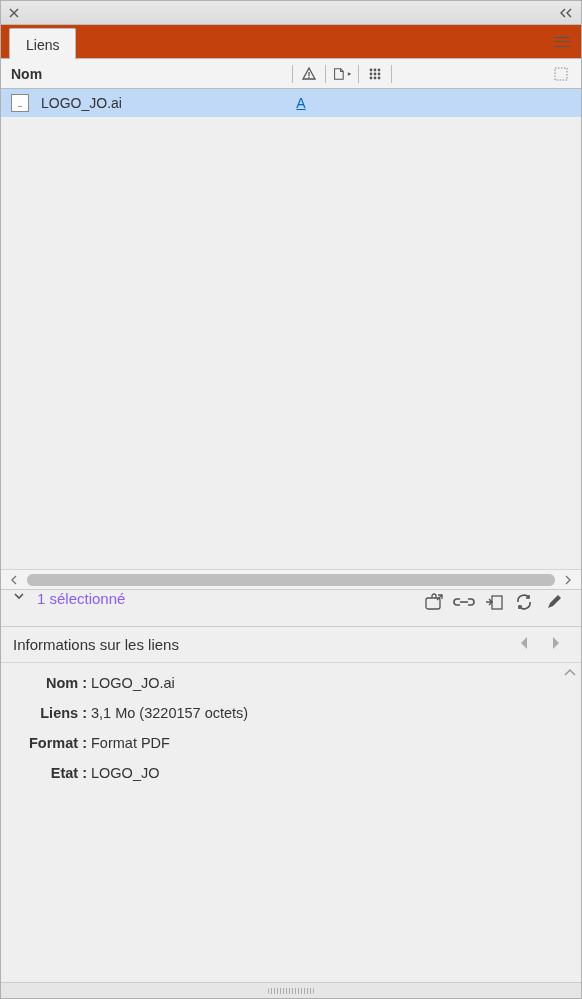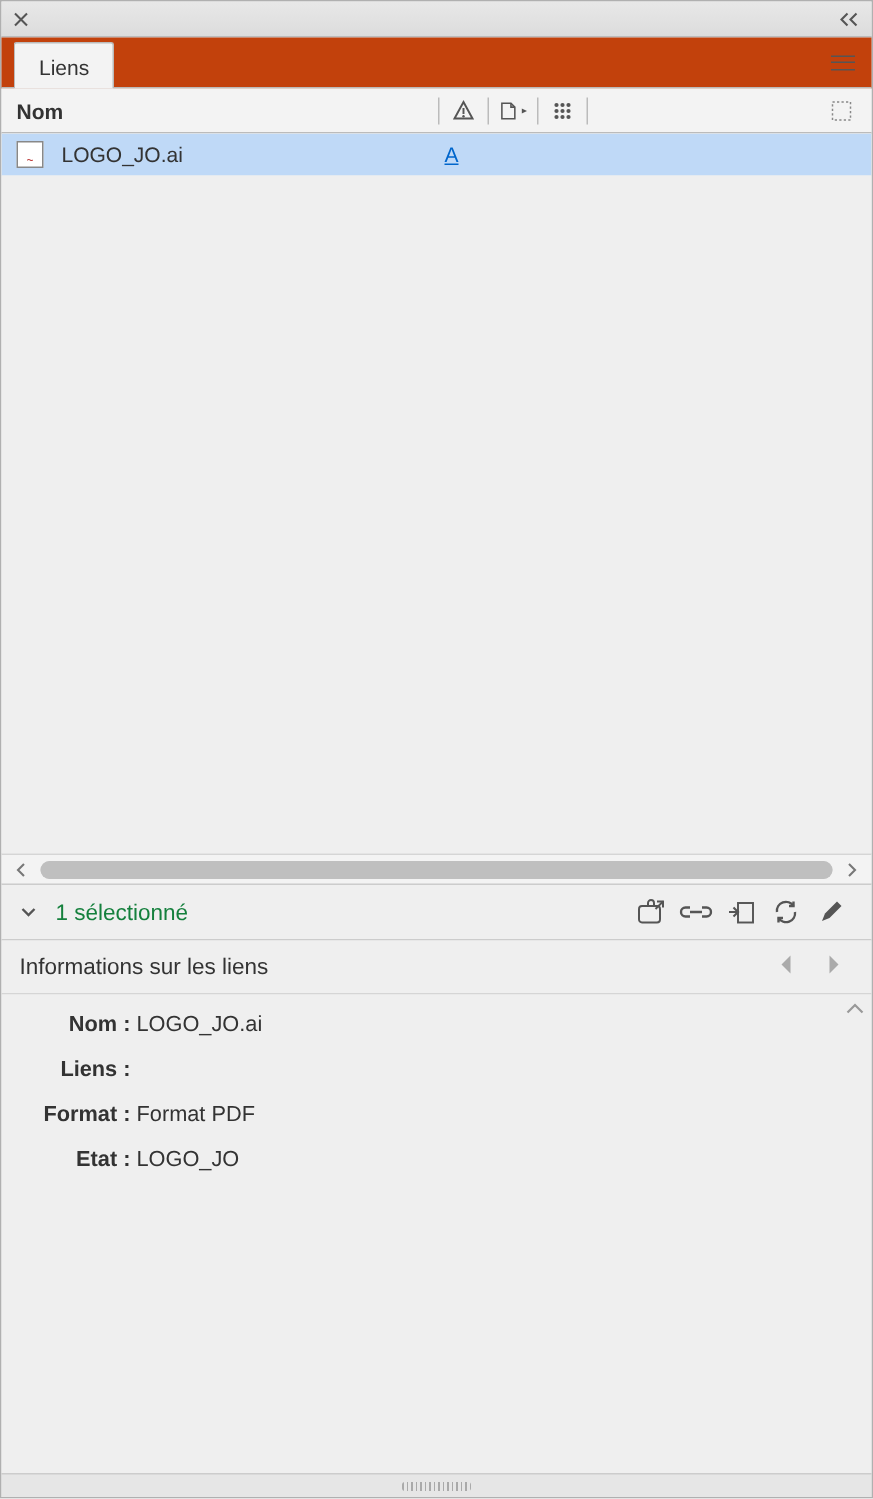--- a/index.html
+++ b/index.html
@@ -36,21 +36,21 @@
     .page-letter { color:#0066cc; text-decoration:underline; width:20px; text-align:center; }
     .list-filler { flex:1; background:#efefef; }
 
     
     .scroll-row { height:20px; display:flex; align-items:center; background:#f3f3f3; padding:0 6px; border-top:1px solid #d5d5d5; }
     .scroll-arrow { width:14px; height:14px; display:flex; align-items:center; justify-content:center; color:#777; font-size:12px; }
     .scroll-track { flex:1; height:12px; background:#d3d3d3; border-radius:6px; margin:0 6px; position:relative; }
     .scroll-thumb { position:absolute; left:0; top:0; bottom:0; width:100%; background:#bfbfbf; border-radius:6px; }
 
     
-    .selection-bar { height:38px; background:#efefef; display:flex; align-items:center; padding:0 12px; border-top:1px solid #ccc; border-bottom:1px solid #ccc; font-size:15px; color:#15803d; }
+    .selection-bar { height:38px; background:#efefef; display:flex; align-items:flex-start; padding:0 12px; border-top:1px solid #ccc; border-bottom:1px solid #ccc; font-size:15px; color:#8b5cf6; }
     .selection-bar .chev { margin-right:12px; color:#555; }
     .selection-bar .spacer { flex:1; }
     .selection-bar .sb-icon { width:30px; height:24px; display:flex; align-items:center; justify-content:center; color:#555; }
 
     
     .info-header { height:36px; background:#efefef; display:flex; align-items:center; padding:0 12px; border-bottom:1px solid #d5d5d5; font-size:15px; font-weight:normal; }
     .info-header .spacer { flex:1; }
     .info-header .nav-arrow { width:18px; height:18px; color:#999; margin-left:14px; }
 
     
@@ -226,20 +226,21 @@
       <svg width="14" height="10" viewBox="0 0 14 10">
           <path d="M2 8 L7 3 L12 8" stroke="#999" stroke-width="1.5" fill="none"></path>
         </svg>
     </div>
     <div class="info-row">
       <span class="info-label">Nom</span>
       <span class="info-value">LOGO_JO.ai</span>
     </div>
     <div class="info-row">
       <span class="info-label">Liens</span>
+      <span class="info-value">3,1 Mo (3220157 octets)</span>
     </div>
     <div class="info-row">
       <span class="info-label">Format</span>
       <span class="info-value">Format PDF</span>
     </div>
     <div class="info-row">
       <span class="info-label">Etat</span>
       <span class="info-value">LOGO_JO</span>
     </div>
   </div>

